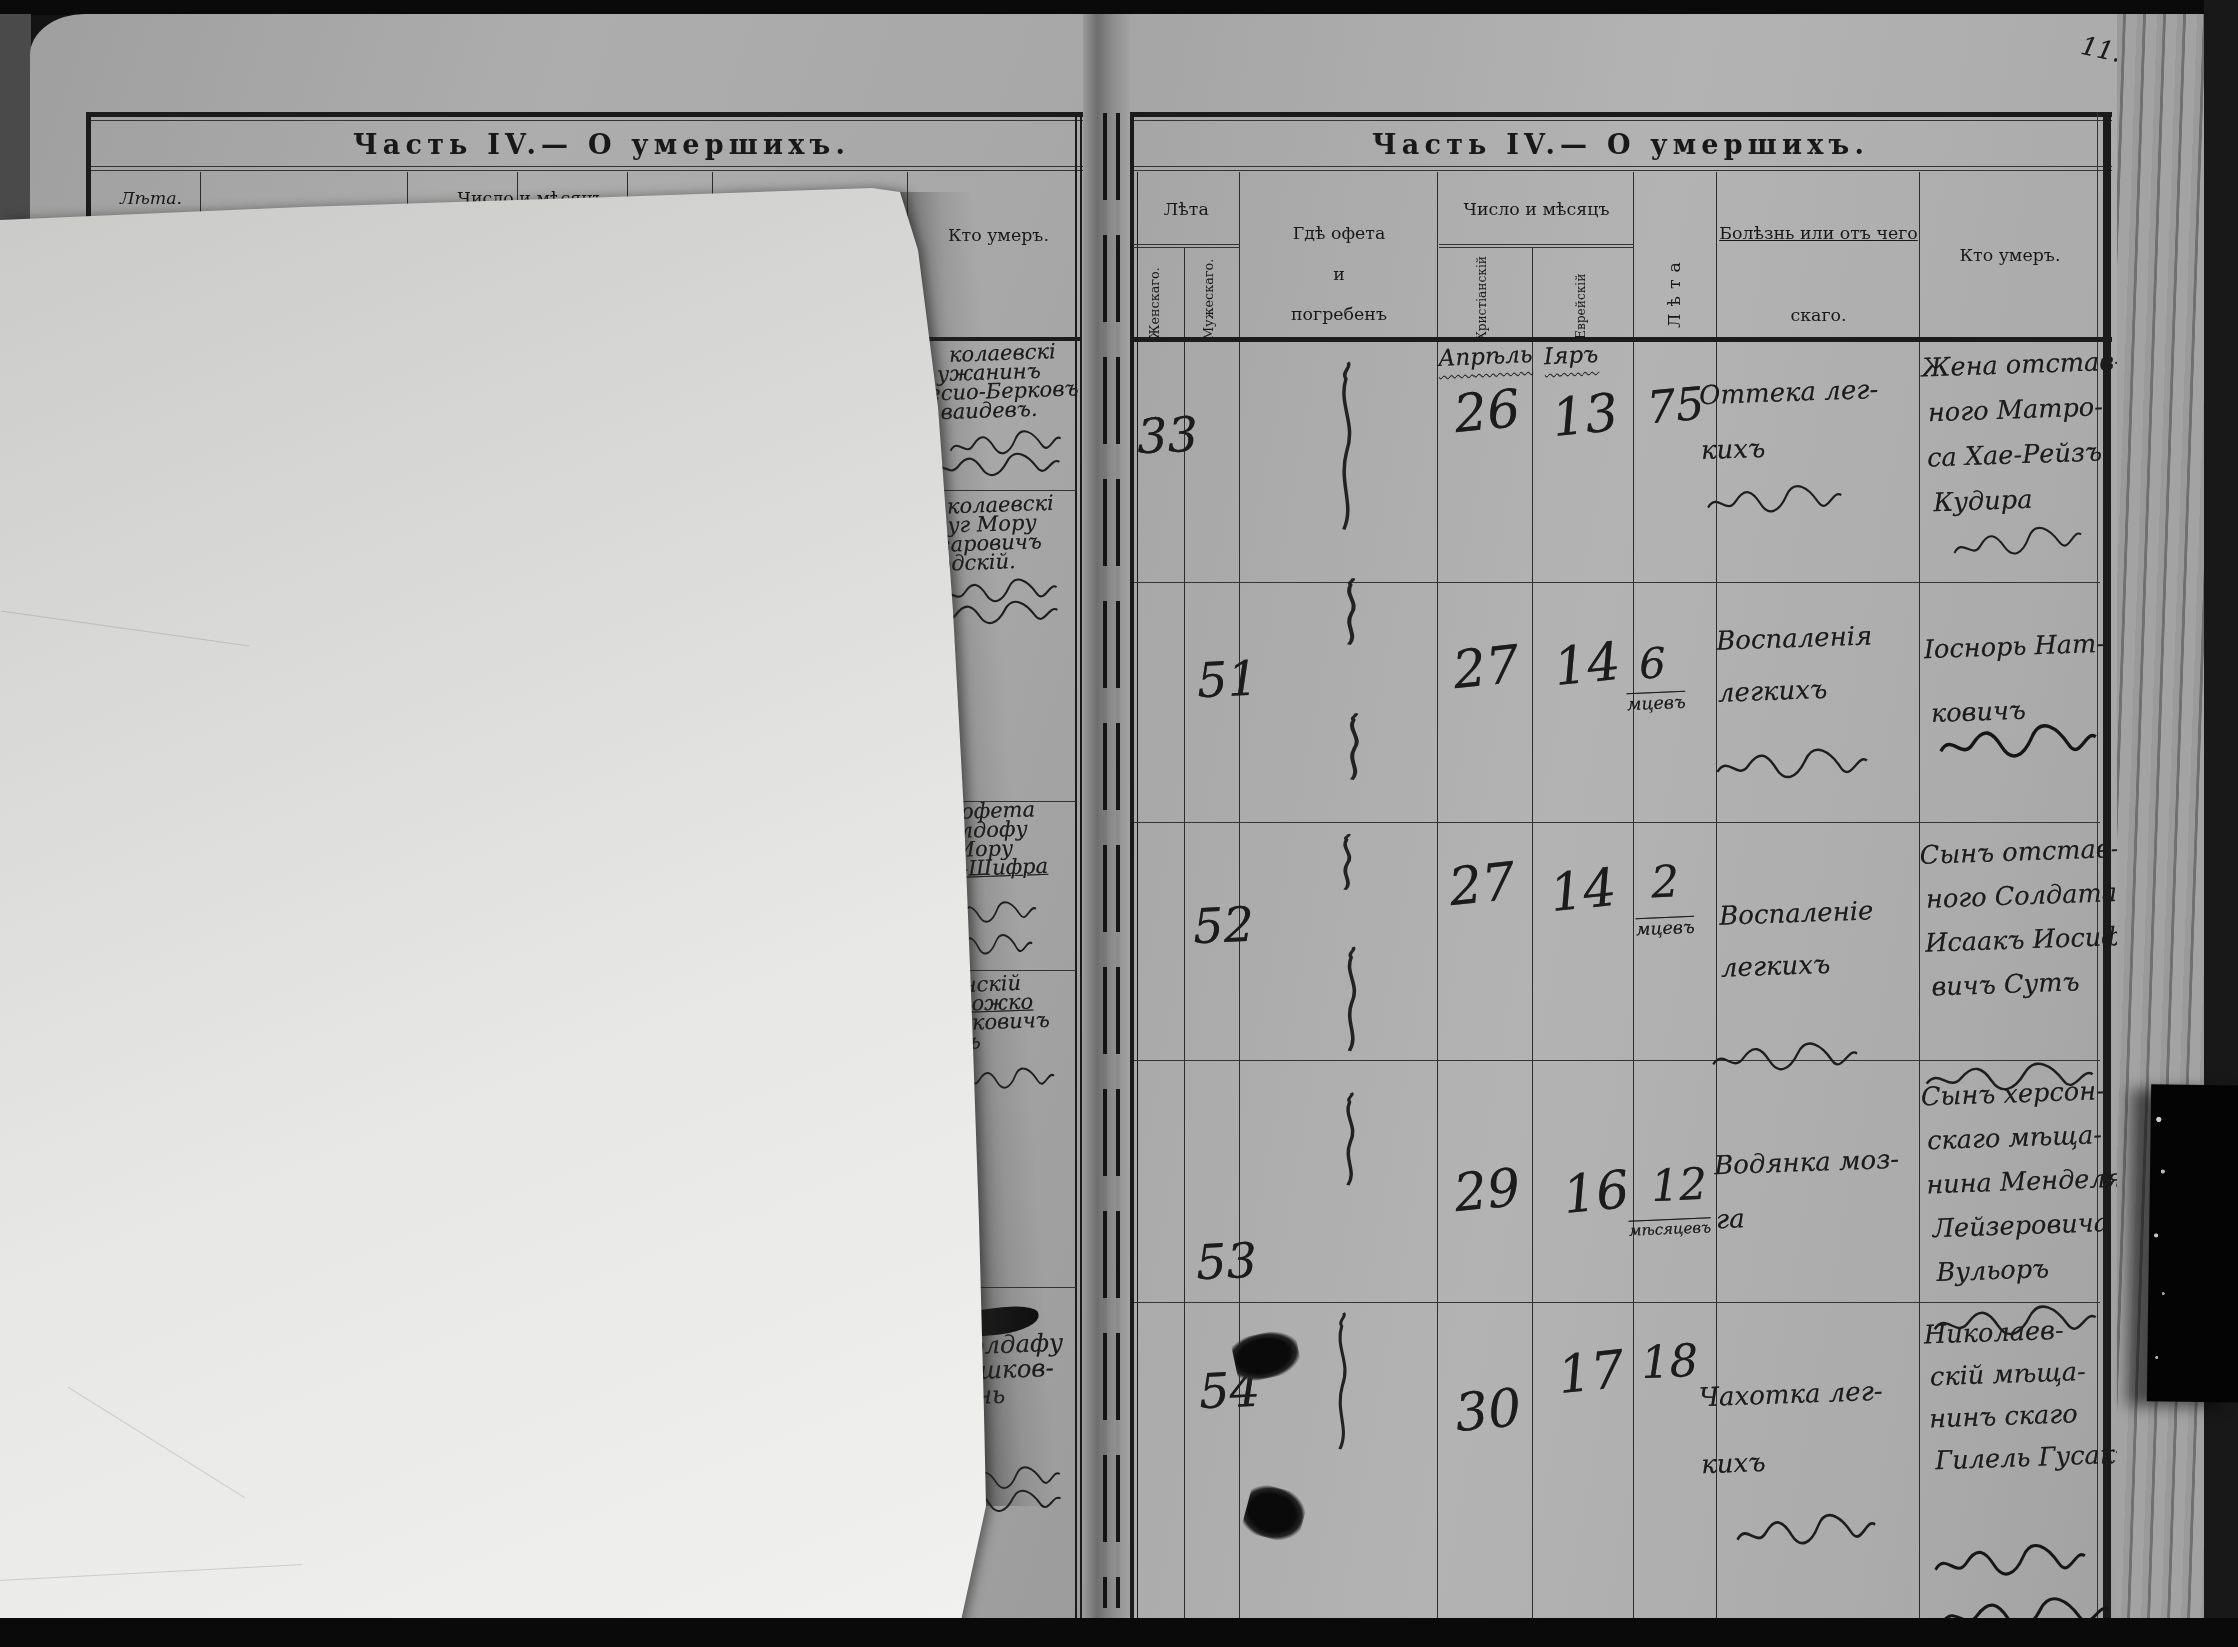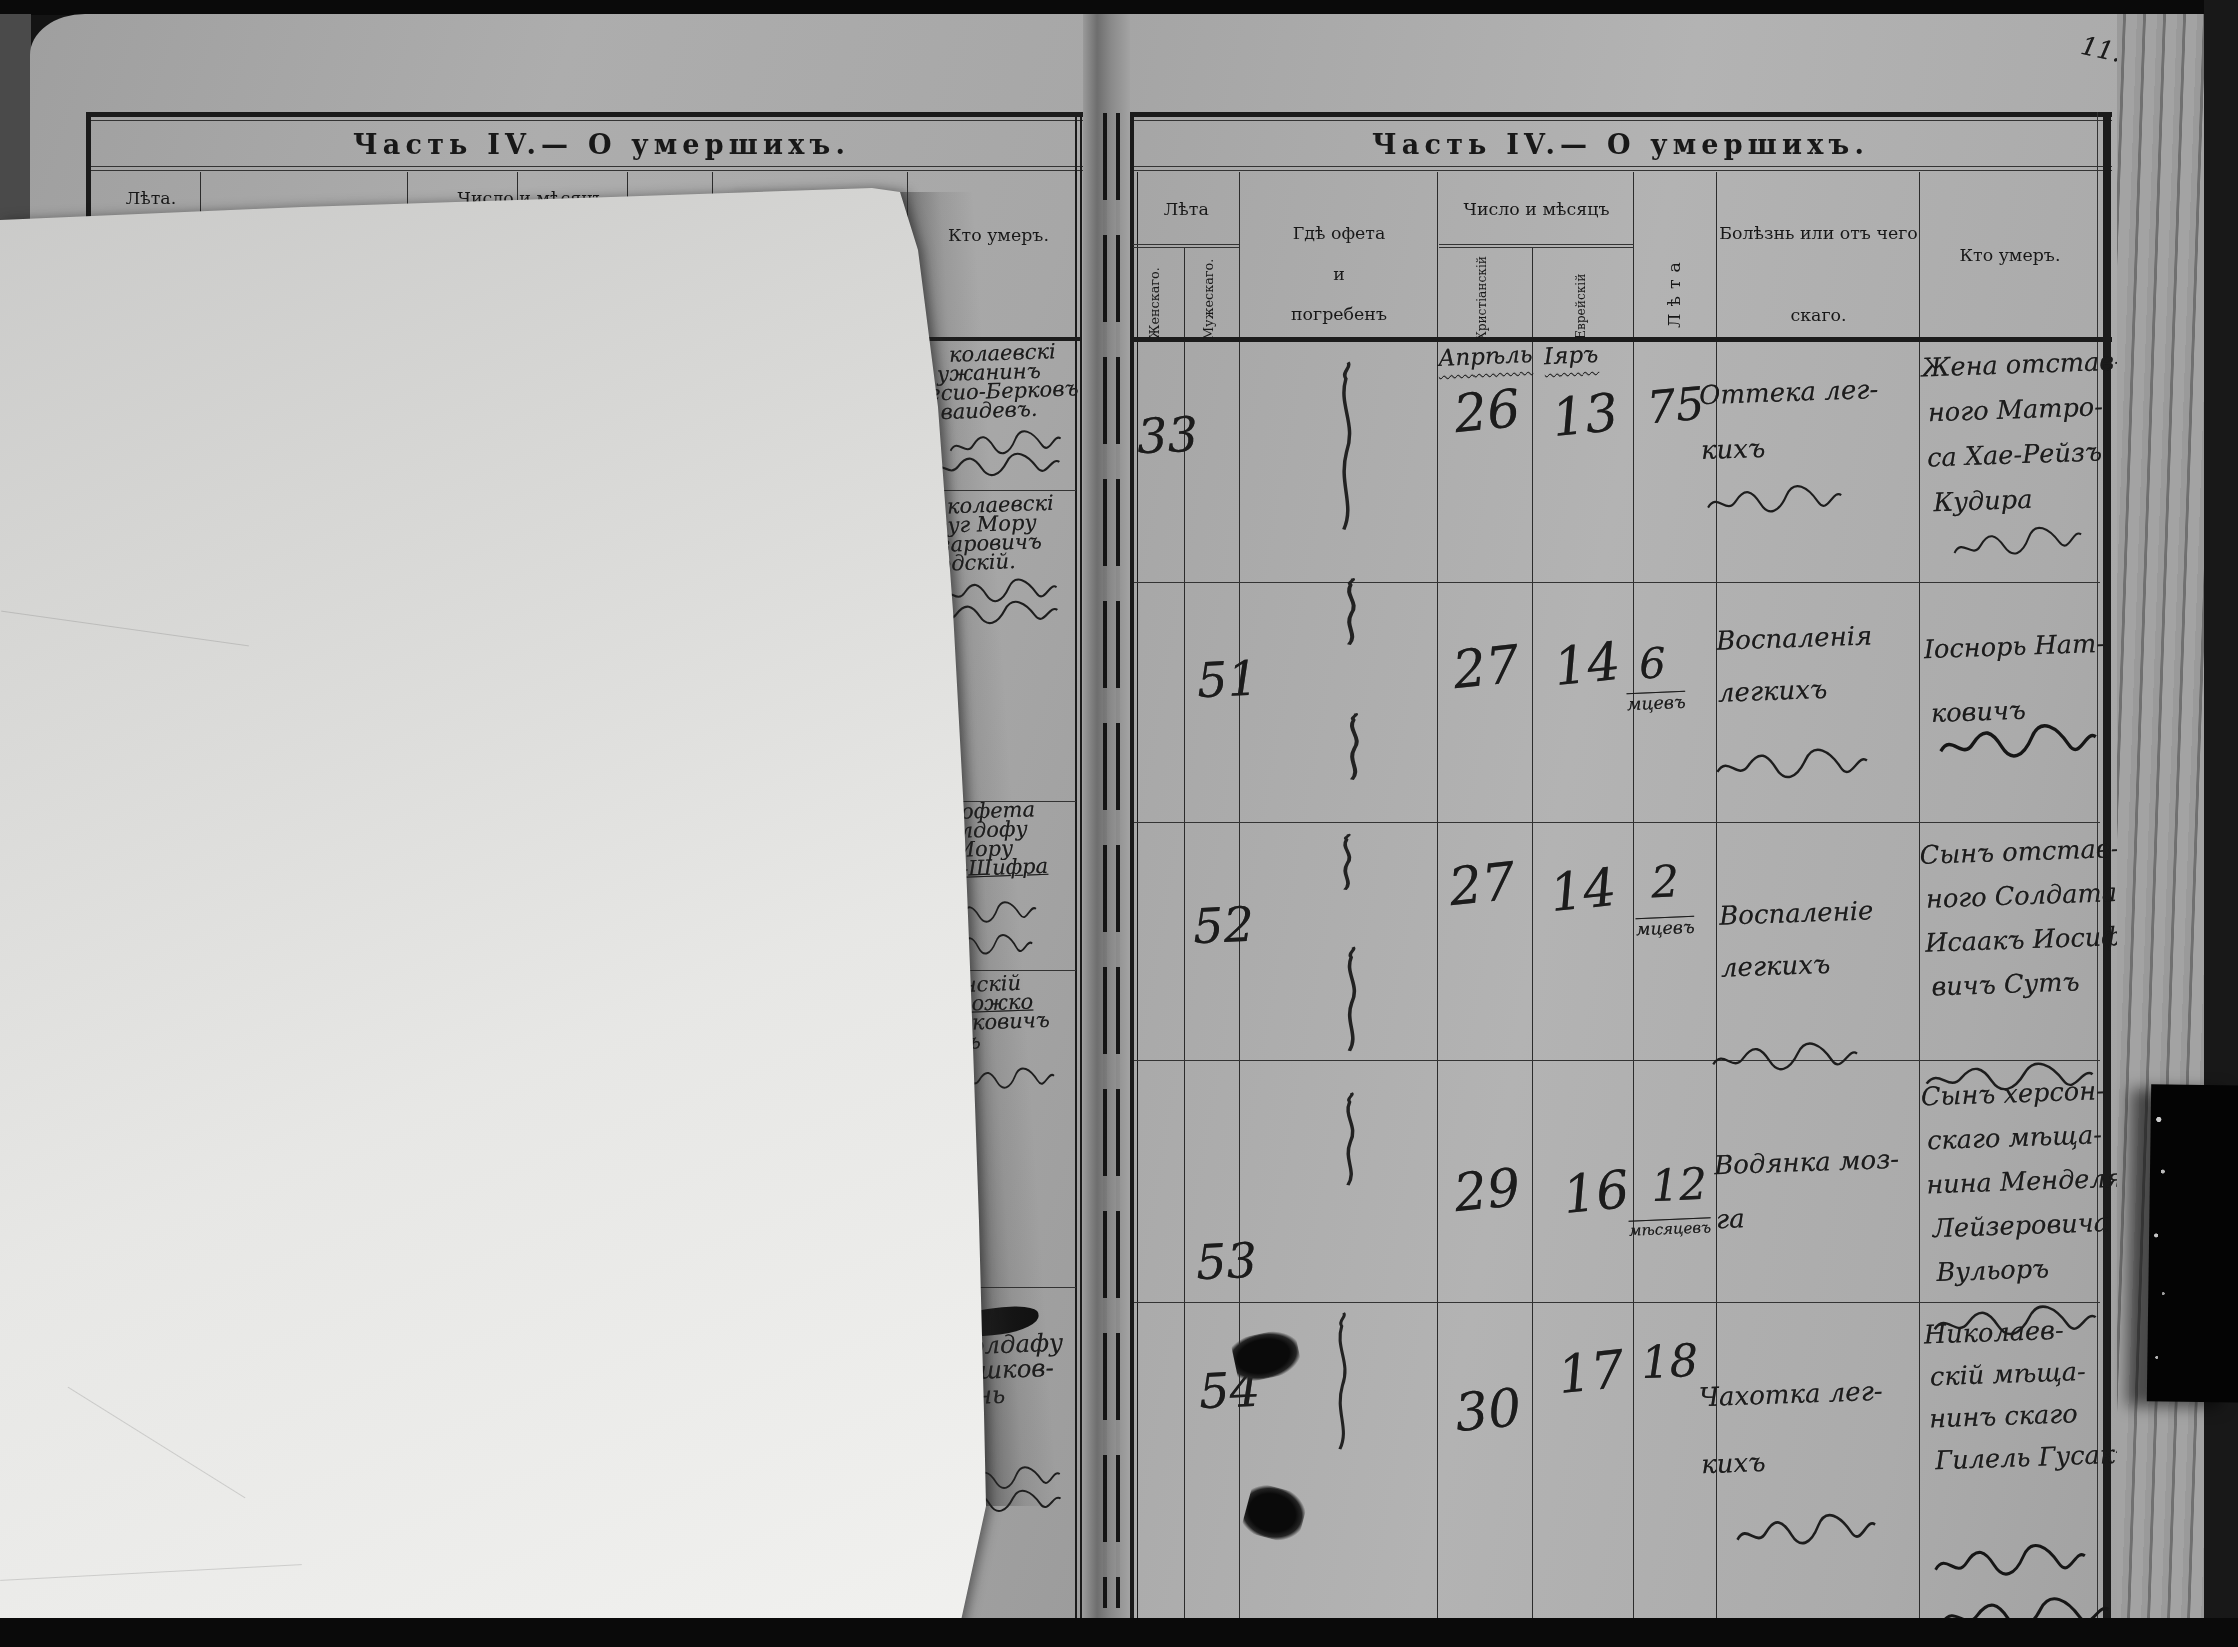--- a/index.html
+++ b/index.html
@@ -104,21 +104,21 @@
     <div class="rh" style="left:1045px;top:98px;width:1.7px;height:1507px"></div>
     <div class="rh" style="left:1050px;top:98px;width:1.7px;height:1507px"></div>
 
     <div class="rv" style="left:170px;top:158px;width:1.2px;height:192px"></div>
     <div class="rv" style="left:377px;top:158px;width:1.2px;height:192px"></div>
     <div class="rv" style="left:487px;top:158px;width:1.2px;height:192px"></div>
     <div class="rv" style="left:597px;top:158px;width:1.2px;height:192px"></div>
     <div class="rv" style="left:682px;top:158px;width:1.2px;height:192px"></div>
     <div class="rv" style="left:877px;top:158px;width:1.2px;height:192px"></div>
 
-    <div class="ph colhead" style="left:70px;top:174px;width:102px;">Лѣта.</div>
+    <div class="ph colhead" style="left:70px;top:174px;width:102px;font-style:italic;">Лѣта.</div>
     <div class="ph colhead" style="left:396px;top:174px;width:209px;">Число и мѣсяцъ</div>
     <div class="ph colhead" style="left:890px;top:211px;width:157px;">Кто умеръ.</div>
 
     <div class="rh" style="left:57px;top:323px;width:995px;height:4.1px"></div>
 
     <div class="abs" id="ghost"></div>
 
     <div class="rh thin" style="left:889px;top:476px;width:157px;"></div>
     <div class="rh thin" style="left:889px;top:787px;width:157px;"></div>
     <div class="rh thin" style="left:889px;top:956px;width:157px;"></div>
@@ -217,21 +217,21 @@
     <div class="ph colhead" style="left:5.8px;top:185px;width:105px;">Лѣта</div>
     <div class="vert" style="left:18.6px;top:237px;height:88px;font-size:12.8px;">Женскаго.</div>
     <div class="vert" style="left:73px;top:236px;height:90px;font-size:12.8px;">Мужескаго.</div>
     <div class="ph colhead" style="left:112px;top:209px;width:198px;">Гдѣ офета</div>
     <div class="ph colhead" style="left:112px;top:250px;width:198px;">и</div>
     <div class="ph colhead" style="left:112px;top:290px;width:198px;">погребенъ</div>
     <div class="ph colhead" style="left:311px;top:185px;width:195px;">Число и мѣсяцъ</div>
     <div class="vert" style="left:347px;top:236px;height:90px;font-size:12.2px;">Христіанскій</div>
     <div class="vert" style="left:446px;top:237px;height:88px;font-size:12.2px;">Еврейскій</div>
     <div class="vert" style="left:536px;top:192px;height:122px;font-size:17.4px;letter-spacing:7px;">Лѣта</div>
-    <div class="ph colhead" style="left:590px;top:209px;width:201px;">Болѣзнь или отъ чего</div>
+    <div class="ph colhead" style="left:590px;top:209px;width:201px;text-decoration:underline;">Болѣзнь или отъ чего</div>
     <div class="ph colhead" style="left:590px;top:291px;width:201px;">скаго.</div>
     <div class="ph colhead" style="left:792px;top:231px;width:180px;">Кто умеръ.</div>
 
     <div class="rh thin" style="left:5.8px;top:568px;width:966px;"></div>
     <div class="rh thin" style="left:5.8px;top:808px;width:966px;"></div>
     <div class="rh thin" style="left:5.8px;top:1046px;width:966px;"></div>
     <div class="rh thin" style="left:5.8px;top:1288px;width:966px;"></div>
   </div>
 
   <div class="hw hw-num" style="left:1137px;top:407px;">33</div>

